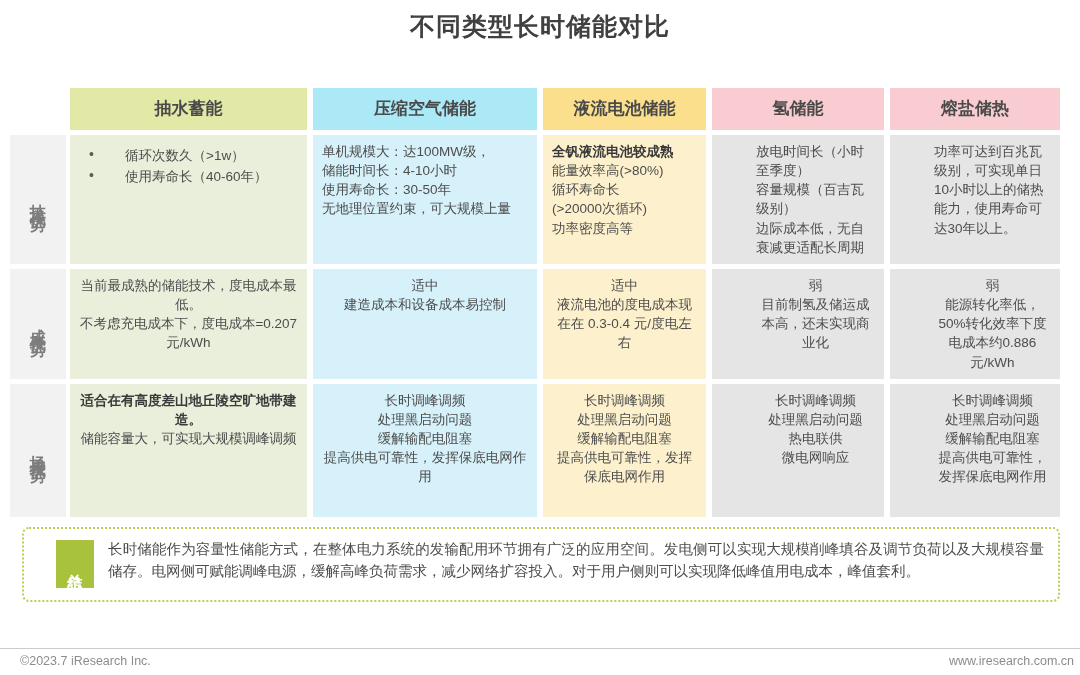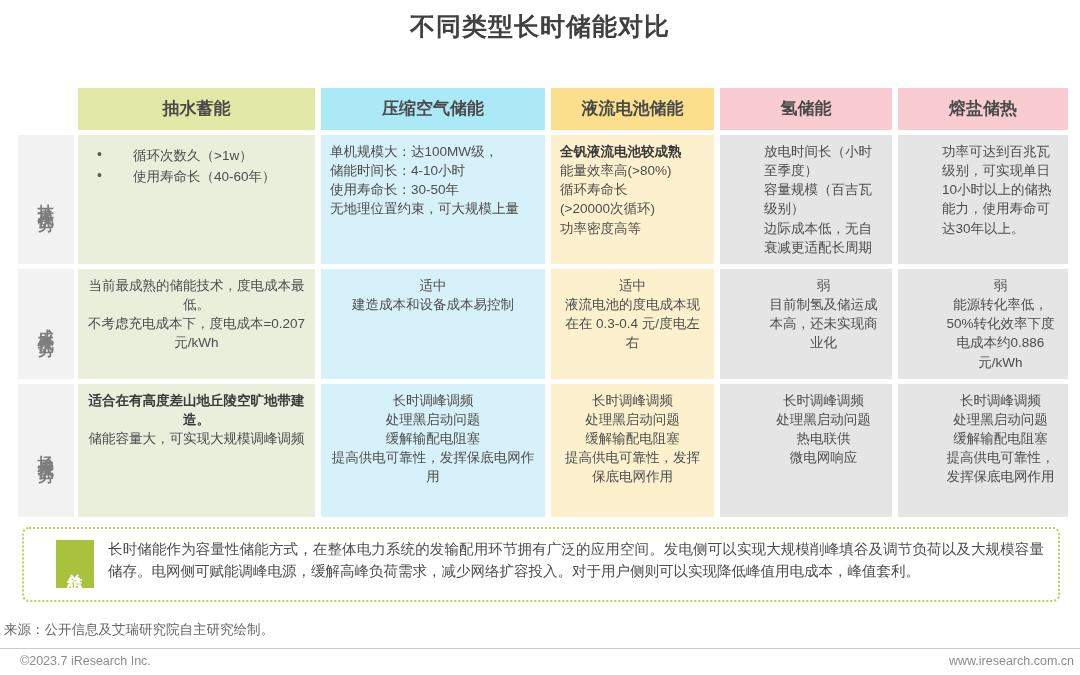--- a/index.html
+++ b/index.html
@@ -22,21 +22,21 @@
     text-align: center;
     font-size: 25px;
     font-weight: bold;
     color: #404040;
     letter-spacing: 1px;
   }
 
   
   .matrix {
     position: absolute;
-    left: 18px; top: 88px;
+    left: 10px; top: 88px;
     width: 1050px;
   }
   .grid-row {
     display: flex;
     align-items: stretch;
     margin-bottom: 5px;
   }
   .rowlabel {
     width: 56px;
     flex: 0 0 56px;
@@ -273,18 +273,17 @@
 
   </div>
 
   <div class="summary">
     <div class="summary-badge">
       <span>总结</span>
     </div>
     <div class="summary-text">长时储能作为容量性储能方式，在整体电力系统的发输配用环节拥有广泛的应用空间。发电侧可以实现大规模削峰填谷及调节负荷以及大规模容量储存。电网侧可赋能调峰电源，缓解高峰负荷需求，减少网络扩容投入。对于用户侧则可以实现降低峰值用电成本，峰值套利。</div>
   </div>
 
-  <div class="source">来源：公开信息及艾瑞研究院自主研究绘制。</div>
   <div class="footer-rule"></div>
   <div class="copyright">©2023.7 iResearch Inc.</div>
   <div class="weburl">www.iresearch.com.cn</div>
 
 </div>
 
 </body></html>

